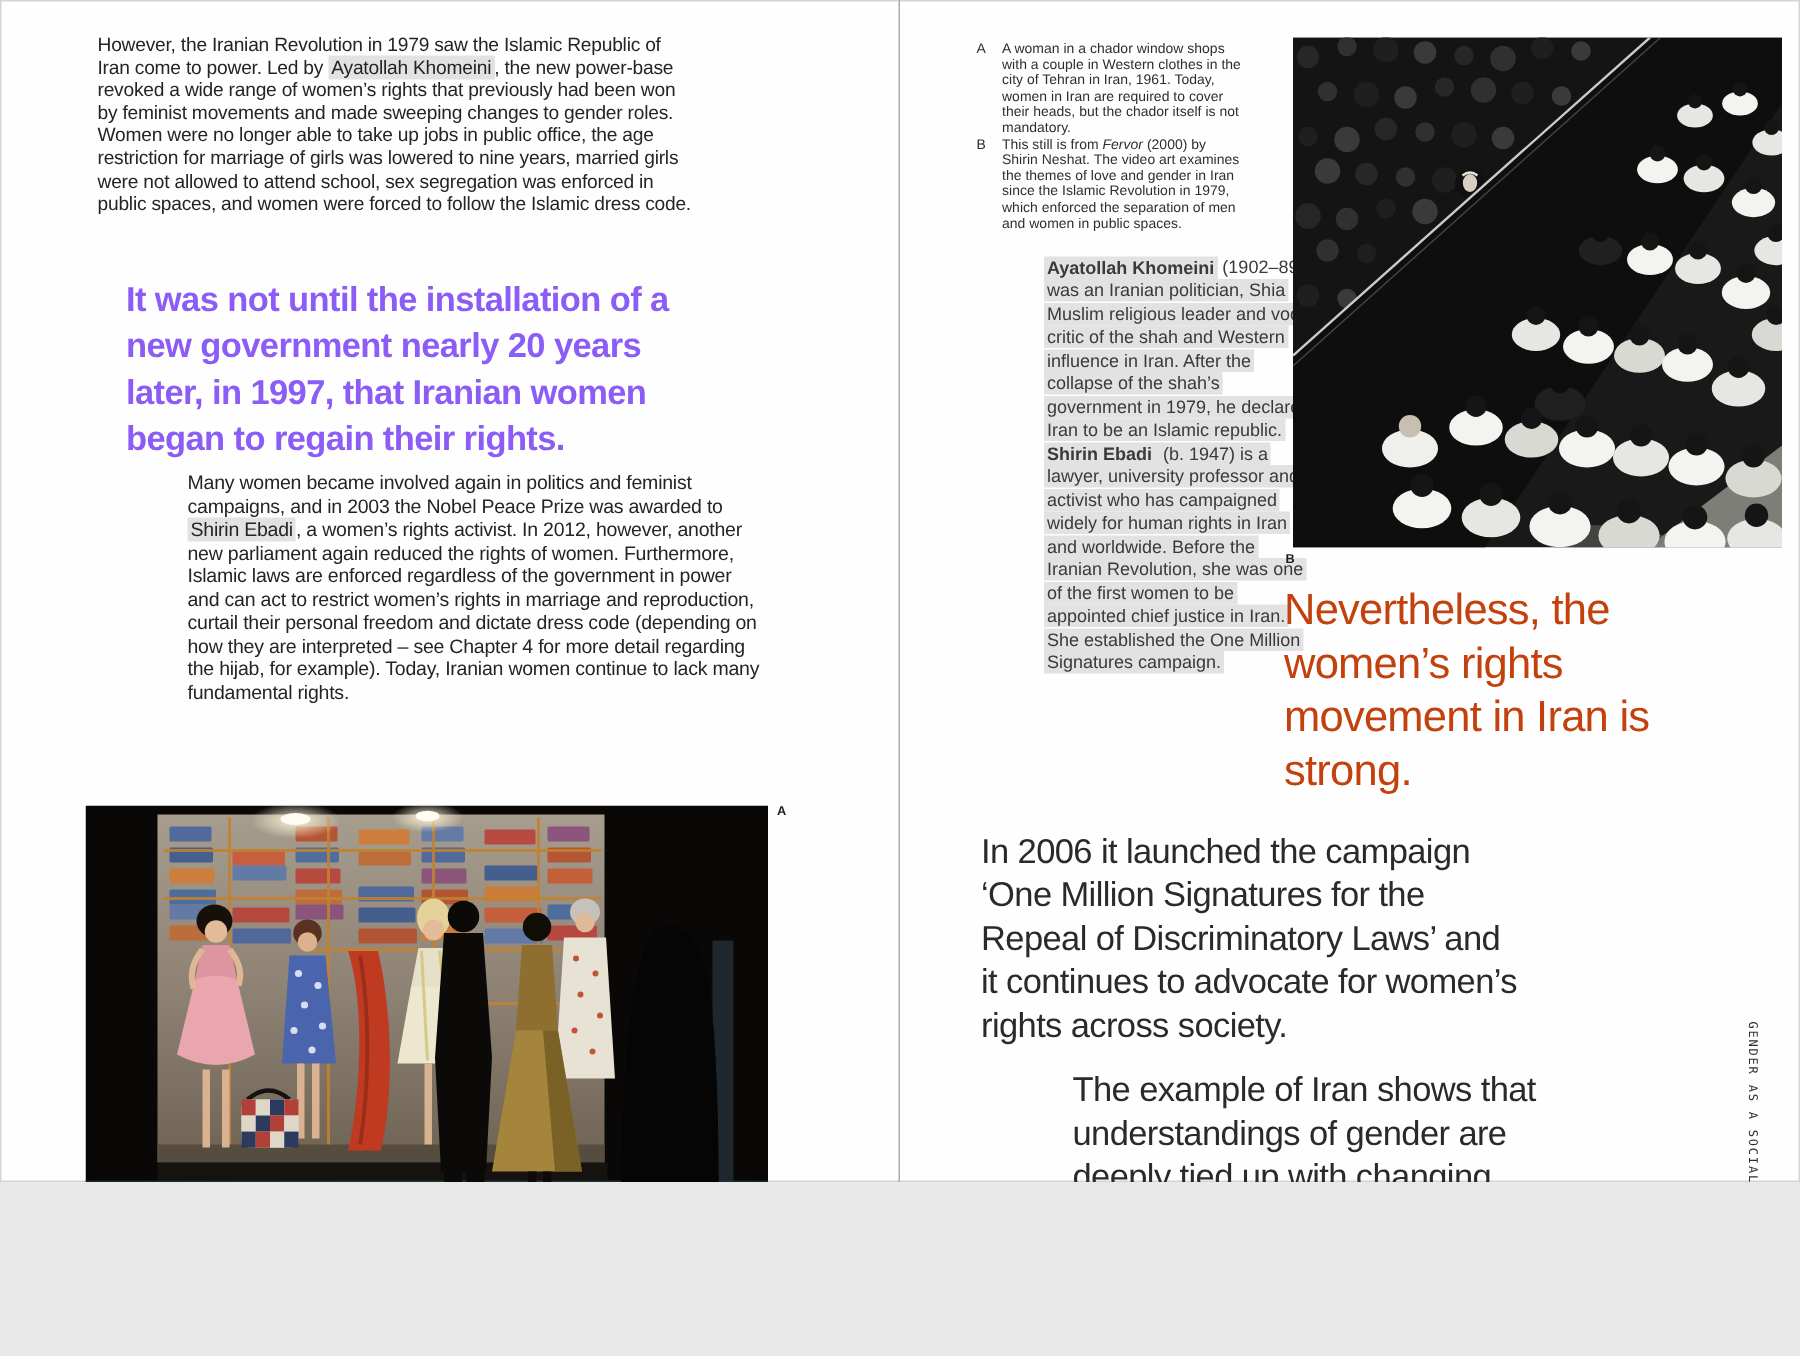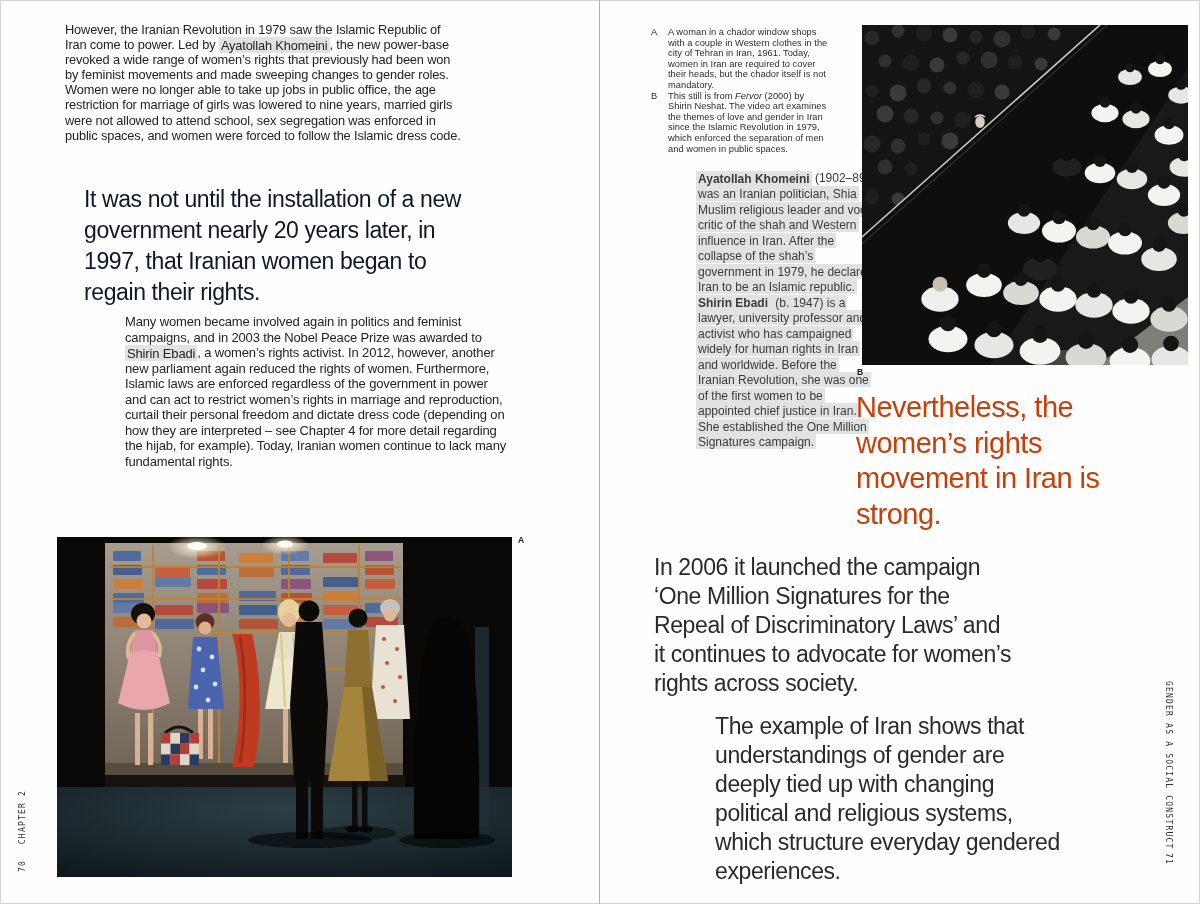--- a/index.html
+++ b/index.html
@@ -1,25 +1,25 @@
 <!DOCTYPE html>
 <html><head>
 <meta charset="utf-8">
 <style>
   html,body{margin:0;padding:0;background:#e9e9e9;}
-  .spread{position:relative;width:1200px;height:904px;background:#fefefe;overflow:hidden;
+  .spread{position:relative;width:1200px;height:788px;background:#fefefe;overflow:hidden;
           box-shadow:inset 0 0 0 1px #d4d4d4;font-family:"Liberation Sans",sans-serif;color:#262626;}
   .spread p,.spread h2{margin:0;}
   .gutter{position:absolute;left:599px;top:0;width:1px;height:904px;background:#adadad;}
   .hl{background:#e2e2e2;padding:0.5px 2px;-webkit-box-decoration-break:clone;box-decoration-break:clone;}
   .b{font-weight:bold;}
   .i{font-style:italic;margin-top:46px;}
   
   .para-intro{position:absolute;left:65px;top:22px;width:398px;font-size:12.8px;line-height:15.1px;letter-spacing:-0.15px;color:#242424;}
-  .pq-left{position:absolute;left:84px;top:184px;width:398px;font-size:23px;line-height:31px;font-weight:400;letter-spacing:-0.4px;color:#0f172a;}
+  .pq-left{position:absolute;left:84px;top:184px;width:398px;font-size:23px;line-height:31px;font-weight:700;letter-spacing:-0.4px;color:#8b5cf6;}
   .para-detail{position:absolute;left:125px;top:314px;width:382px;font-size:13px;line-height:15.5px;letter-spacing:-0.15px;color:#242424;}
   .photo{position:absolute;margin:0;padding:0;}
   .photo-a{left:57px;top:537px;width:455px;height:340px;}
   .photo-b{left:862px;top:25px;width:326px;height:340px;}
   .photo svg{display:block;}
   .photo-label{position:absolute;font-size:8.5px;font-weight:bold;color:#1b1b1b;font-family:"Liberation Sans",sans-serif;}
   .label-a{left:518px;top:535px;}
   .label-b{left:857px;top:367px;}
   
   .captions{position:absolute;left:651px;top:27px;width:178px;font-size:9.3px;line-height:10.6px;color:#2d2d2d;letter-spacing:0.02px;}

